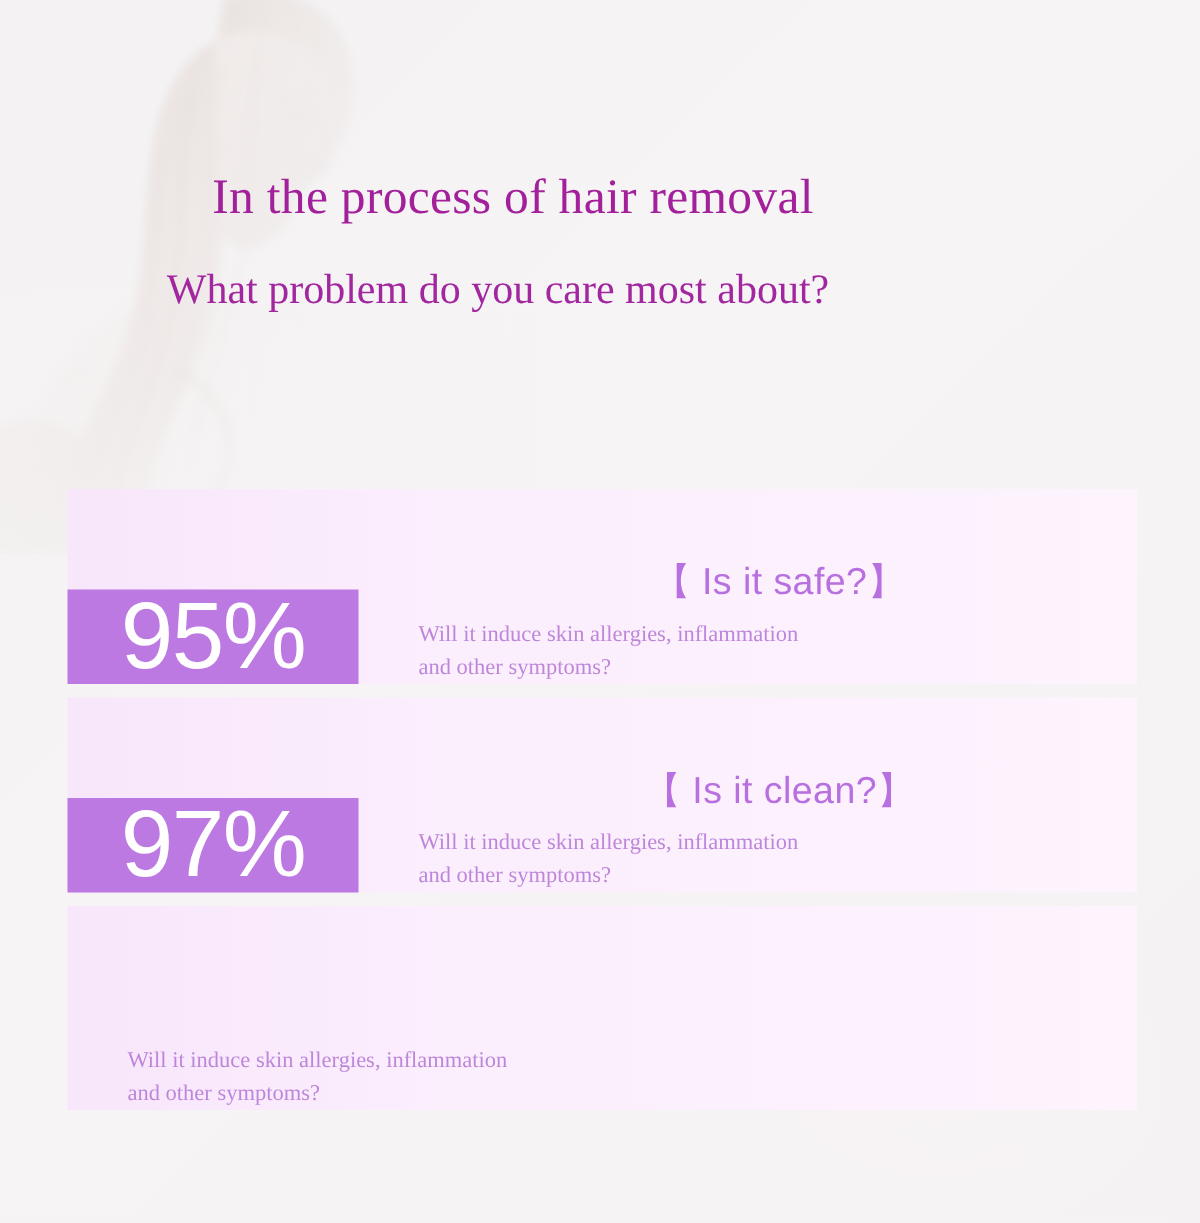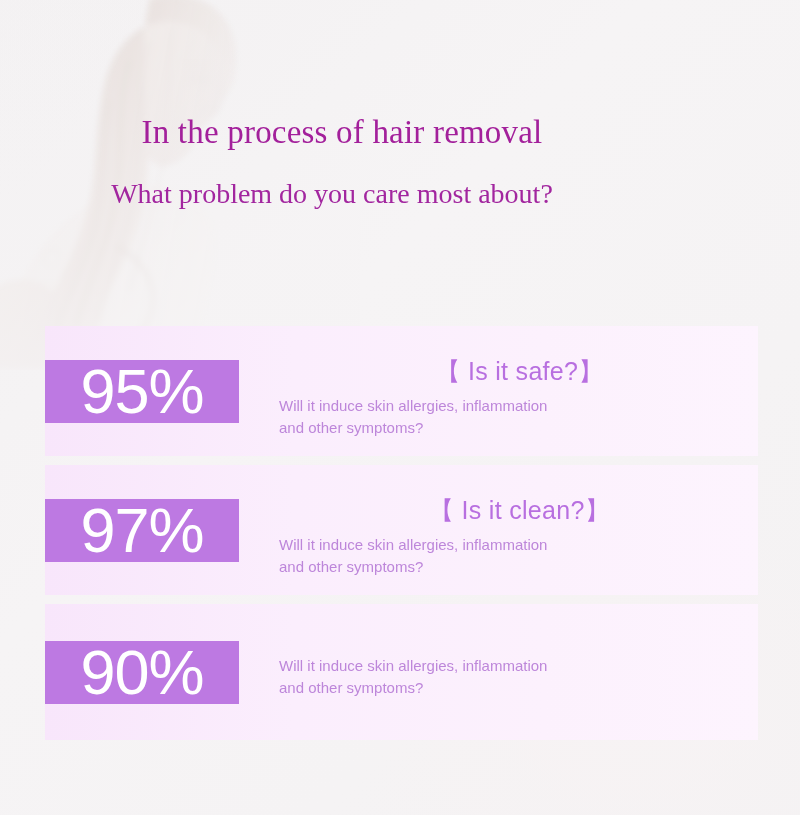--- a/index.html
+++ b/index.html
@@ -77,21 +77,21 @@
   
   .cards {
     position: absolute;
     left: 45px;
     top: 326px;
     width: 713px;
   }
   .card {
     position: relative;
     display: flex;
-    align-items: center;
+    align-items: flex-end;
     height: 130px;
     margin-bottom: 9px;
     background: linear-gradient(90deg, #f8e6fb 0%, #fbeefd 35%, #fcf1fd 70%, #fdf4fe 100%);
   }
   .card:last-child { margin-bottom: 0; height: 136px; }
 
   .pct-block {
     flex: 0 0 194px;
     background: #bd79e2;
     display: flex;
@@ -117,21 +117,21 @@
     color: #b86fe0;
     font-family: "Liberation Sans", sans-serif;
     font-size: 25px;
     line-height: 30px;
     padding-top: 13px;
     letter-spacing: 0.3px;
     padding-left: 42px;
   }
   .card-text {
     color: #bd86da;
-    font-family: Liberation Sans, sans-serif;
+    font-family: Liberation Serif, serif;
     font-size: 15px;
     line-height: 22px;
     padding-left: 40px;
     padding-top: 9px;
   }
   .card-text .line { display: block; }
 </style>
 </head>
 <body>
 
@@ -229,23 +229,20 @@
       <div class="card-body">
         <div class="card-title">【 Is it clean?】</div>
         <div class="card-text">
           <span class="line">Will it induce skin allergies, inflammation</span>
           <span class="line">and other symptoms?</span>
         </div>
       </div>
     </div>
 
     <div class="card">
-      <div class="pct-block">
-        <span class="pct-value">90%</span>
-      </div>
       <div class="card-body">
         <div class="card-text">
           <span class="line">Will it induce skin allergies, inflammation</span>
           <span class="line">and other symptoms?</span>
         </div>
       </div>
     </div>
 
   </div>
 </div>

